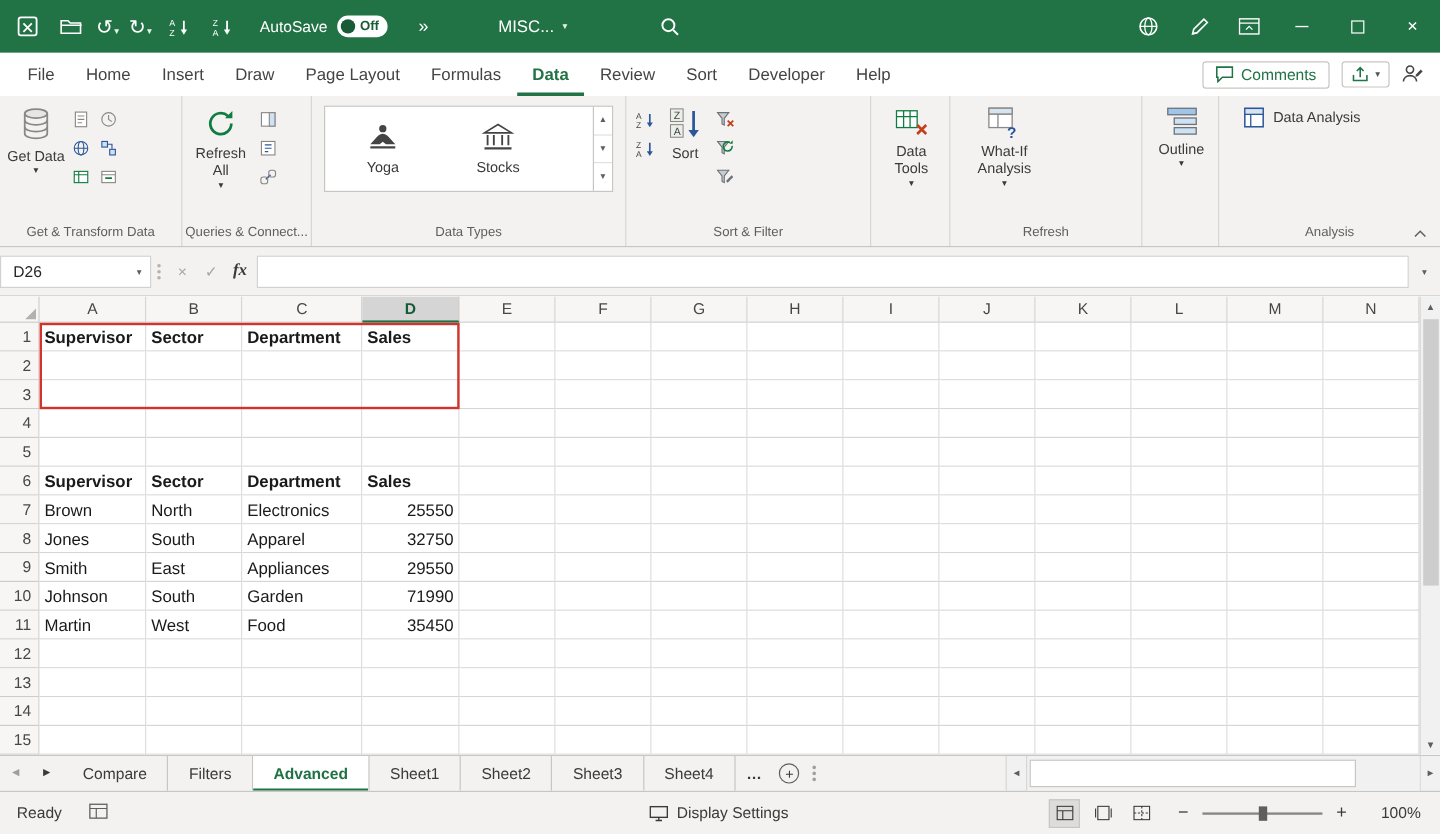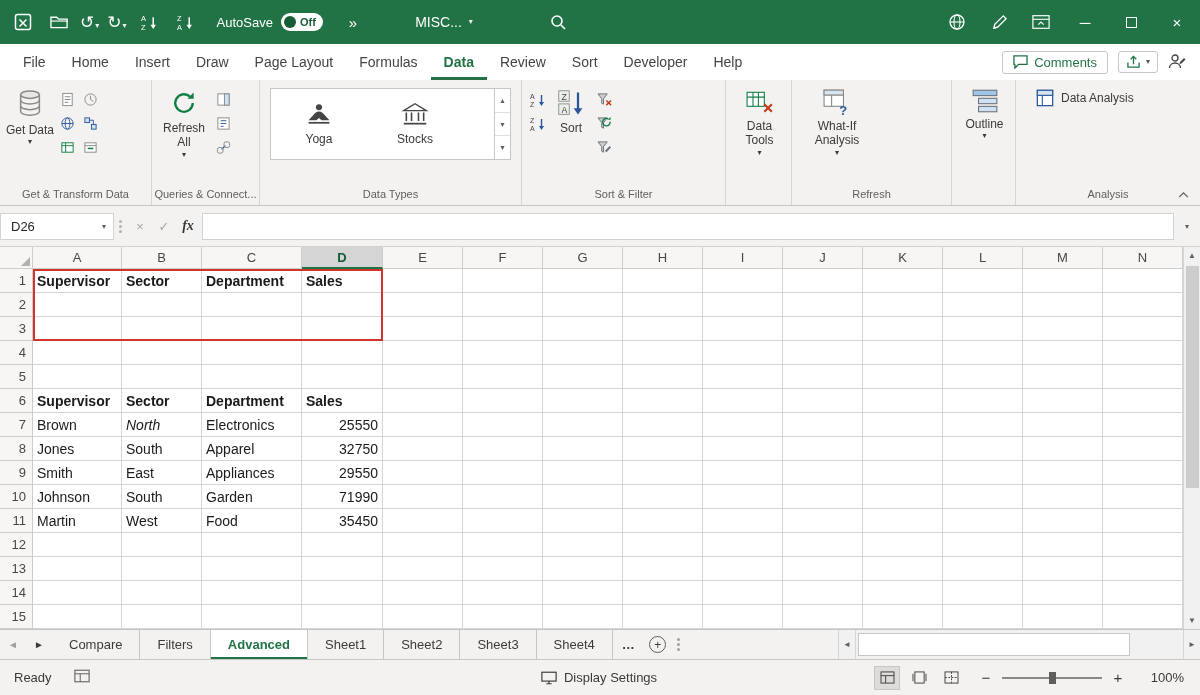--- a/index.html
+++ b/index.html
@@ -44,21 +44,21 @@
   .minicol{display:flex;flex-direction:column;gap:7px;padding:8px 3px 0;}
   .mbtn{width:17px;height:17px;display:flex;align-items:center;justify-content:center;cursor:pointer;}
   .gallery{background:#fff;border:1px solid #c8c6c4;height:72px;margin:5px 5px 0 6px;flex:1;display:flex;}
   .gal-item{width:96px;display:flex;flex-direction:column;align-items:center;justify-content:center;font-size:12px;color:#3b3a39;gap:4px;cursor:pointer;}
   .gal-scroll{width:16px;border-left:1px solid #c8c6c4;display:flex;flex-direction:column;margin-left:auto;}
   .gal-sb{flex:1;display:flex;align-items:center;justify-content:center;font-size:7px;color:#605e5c;border-bottom:1px solid #e1dfdd;cursor:pointer;}
   .collapse-ribbon{position:absolute;right:8px;bottom:4px;width:18px;height:14px;display:flex;align-items:center;justify-content:center;cursor:pointer;}
 
   
   .formula-row{flex:0 0 41px;background:#f3f2f1;display:flex;align-items:center;border-bottom:1px solid #d4d2d0;padding:0;}
-  .namebox{width:114px;height:27px;background:#fff;border:1px solid #d4d2d0;display:flex;align-items:center;}
+  .namebox{width:126px;height:27px;background:#fff;border:1px solid #d4d2d0;display:flex;align-items:center;}
   .nb-text{flex:1;padding-left:10px;font-size:13px;color:#262626;}
   .nb-chev{width:18px;text-align:center;color:#605e5c;font-size:8px;cursor:pointer;}
   .dots{width:12px;display:flex;flex-direction:column;gap:2px;align-items:center;}
   .dots i{width:3px;height:3px;background:#b5b3b1;border-radius:50%;}
   .fx-btns{display:flex;align-items:center;padding:0 2px;}
   .fxb{width:24px;height:27px;display:flex;align-items:center;justify-content:center;color:#a8a6a4;font-size:13px;cursor:pointer;}
   .fxb.fx{color:#3b3a39;font-style:italic;font-weight:bold;font-family:"Liberation Serif",serif;font-size:14px;}
   .fbar{flex:1;height:27px;background:#fff;border:1px solid #d4d2d0;margin-right:2px;}
   .fbar-chev{width:22px;height:27px;display:flex;align-items:center;justify-content:center;color:#605e5c;font-size:8px;cursor:pointer;margin-right:2px;}
 
@@ -621,21 +621,21 @@
           <div class="g-cell g-data bold" style="width: 80px;"></div>
           <div class="g-cell g-data bold" style="width: 80px;"></div>
           <div class="g-cell g-data bold" style="width: 80px;"></div>
           <div class="g-cell g-data bold" style="width: 80px;"></div>
           <div class="g-cell g-data bold" style="width: 80px;"></div>
           <div class="g-cell g-data bold" style="width: 80px;"></div>
         </div>
         <div class="g-row">
           <div class="g-cell g-rowhead" style="width: 33px;">7</div>
           <div class="g-cell g-data" style="width: 89px;">Brown</div>
-          <div class="g-cell g-data" style="width: 80px; font-style: italic;">North</div>
+          <div class="g-cell g-data" style="width: 80px;">North</div>
           <div class="g-cell g-data" style="width: 100px;">Electronics</div>
           <div class="g-cell g-data num" style="width: 81px;">25550</div>
           <div class="g-cell g-data" style="width: 80px;"></div>
           <div class="g-cell g-data" style="width: 80px;"></div>
           <div class="g-cell g-data" style="width: 80px;"></div>
           <div class="g-cell g-data" style="width: 80px;"></div>
           <div class="g-cell g-data" style="width: 80px;"></div>
           <div class="g-cell g-data" style="width: 80px;"></div>
           <div class="g-cell g-data" style="width: 80px;"></div>
           <div class="g-cell g-data" style="width: 80px;"></div>

